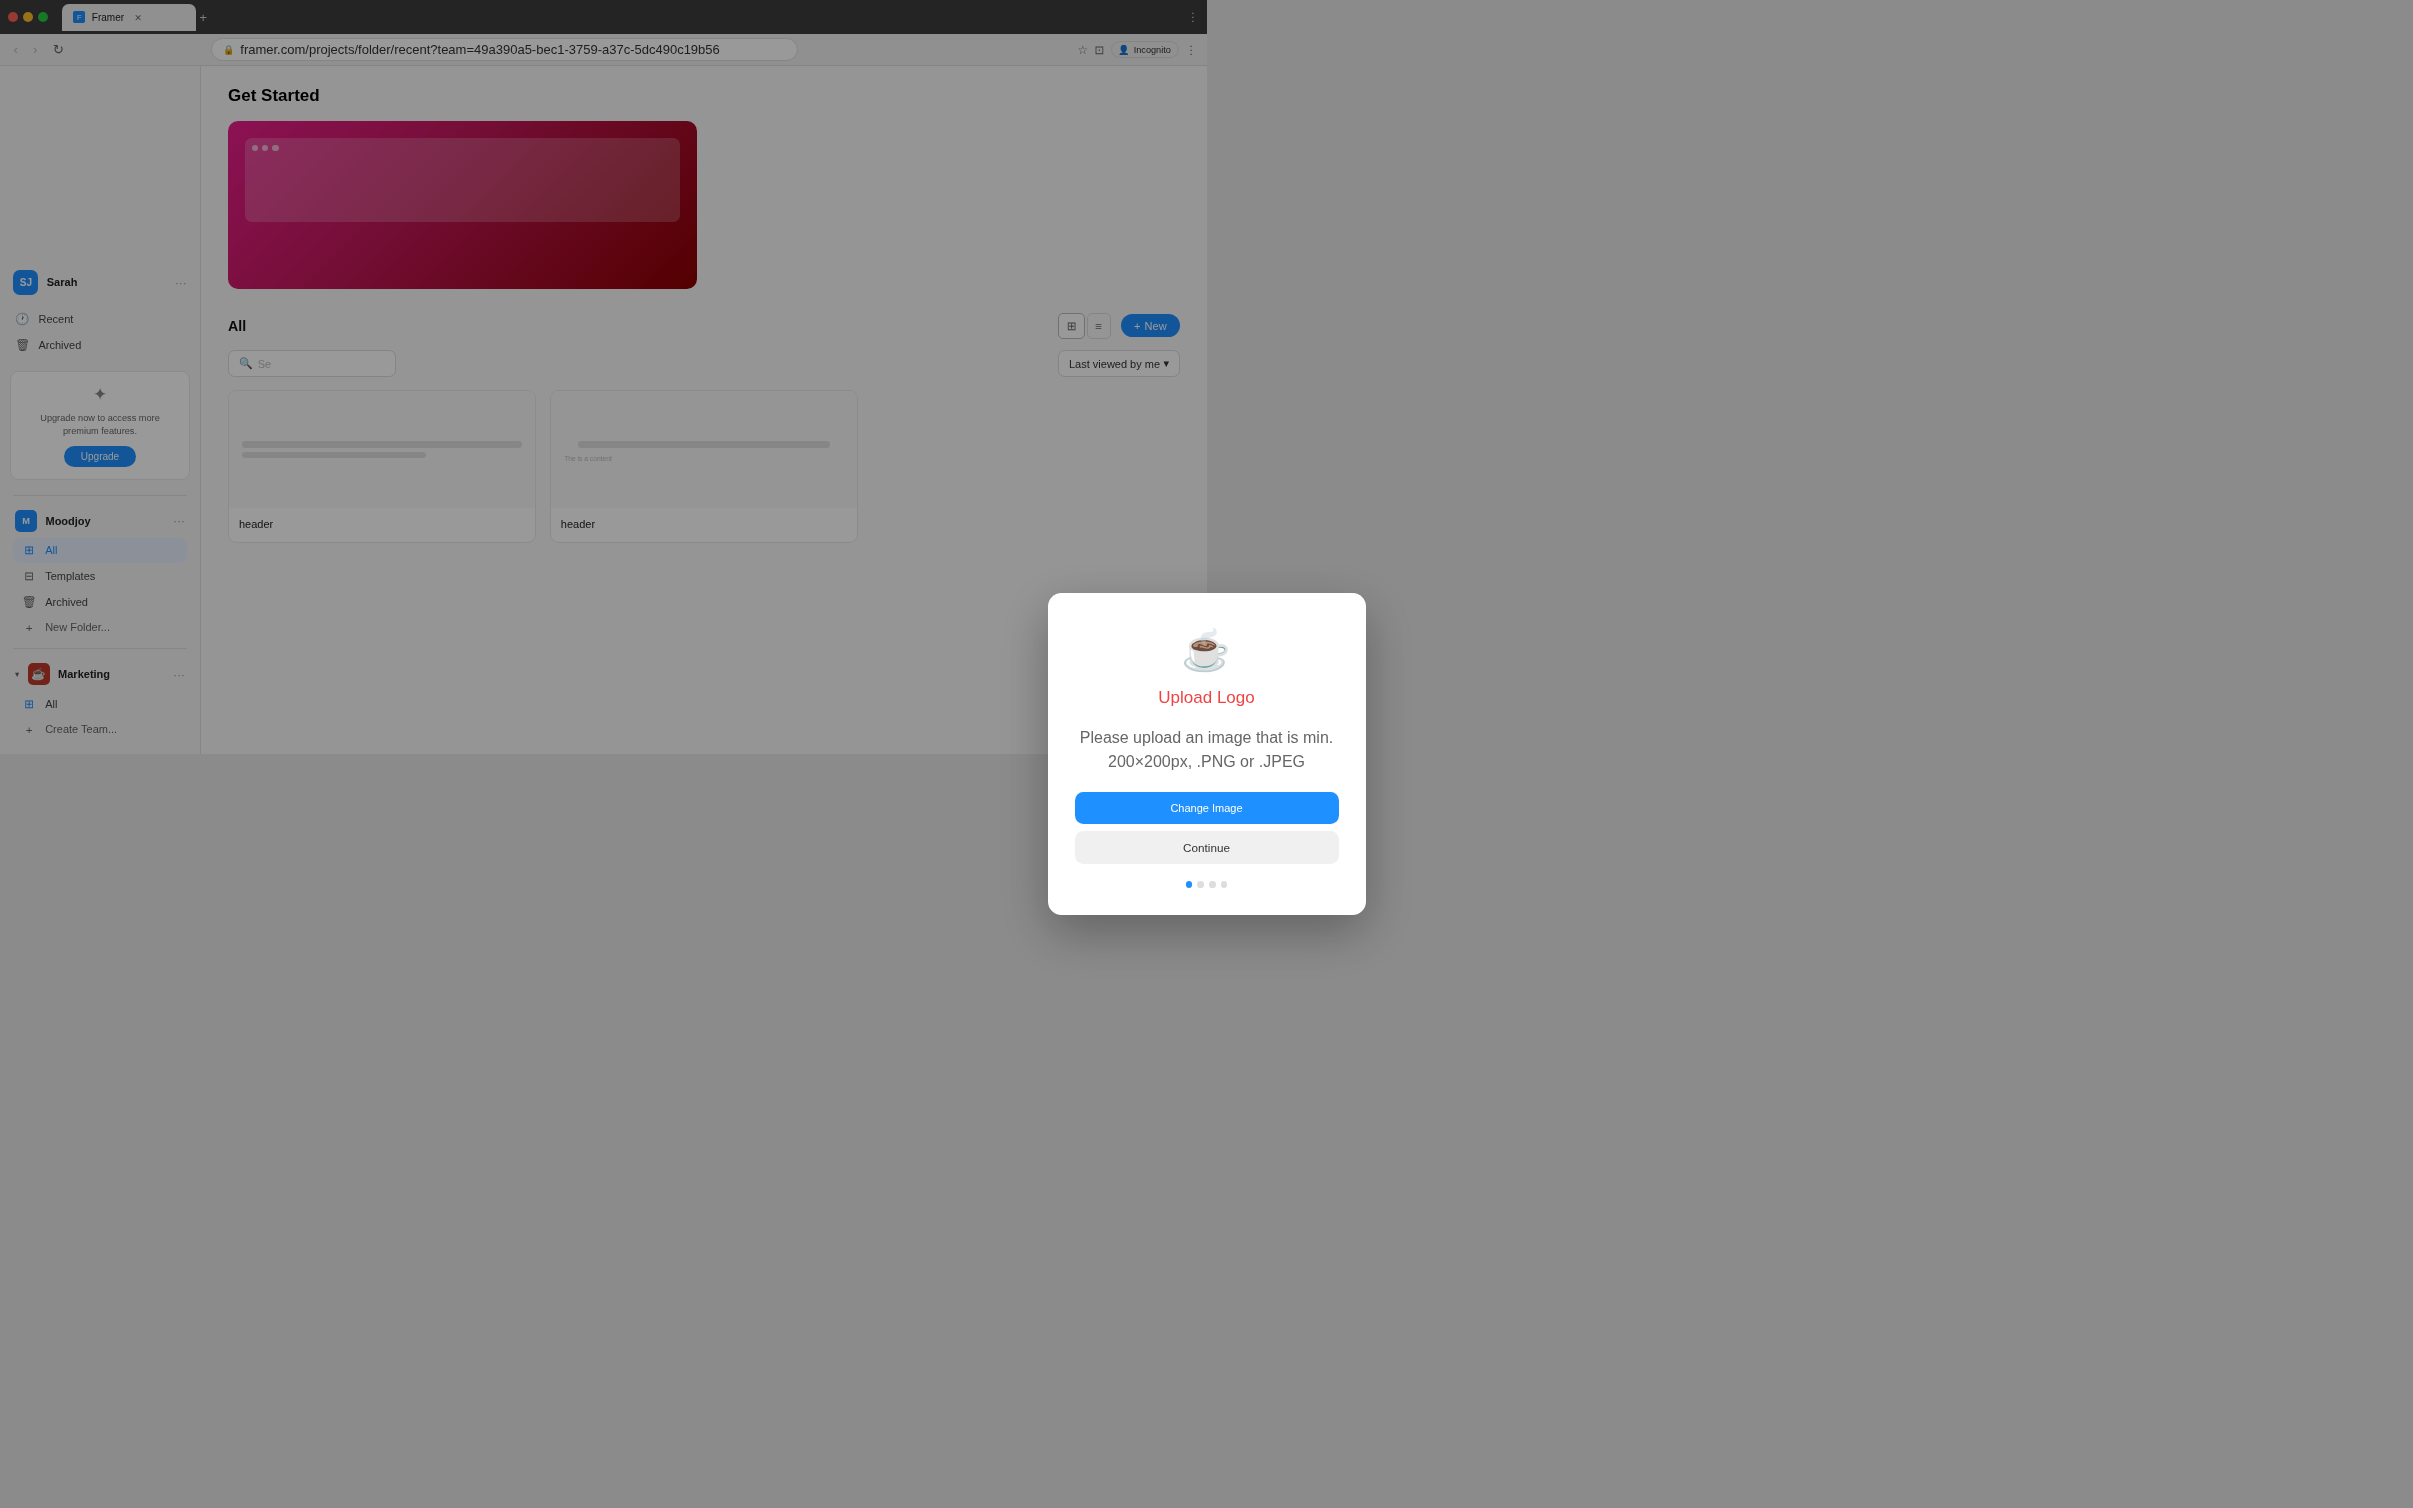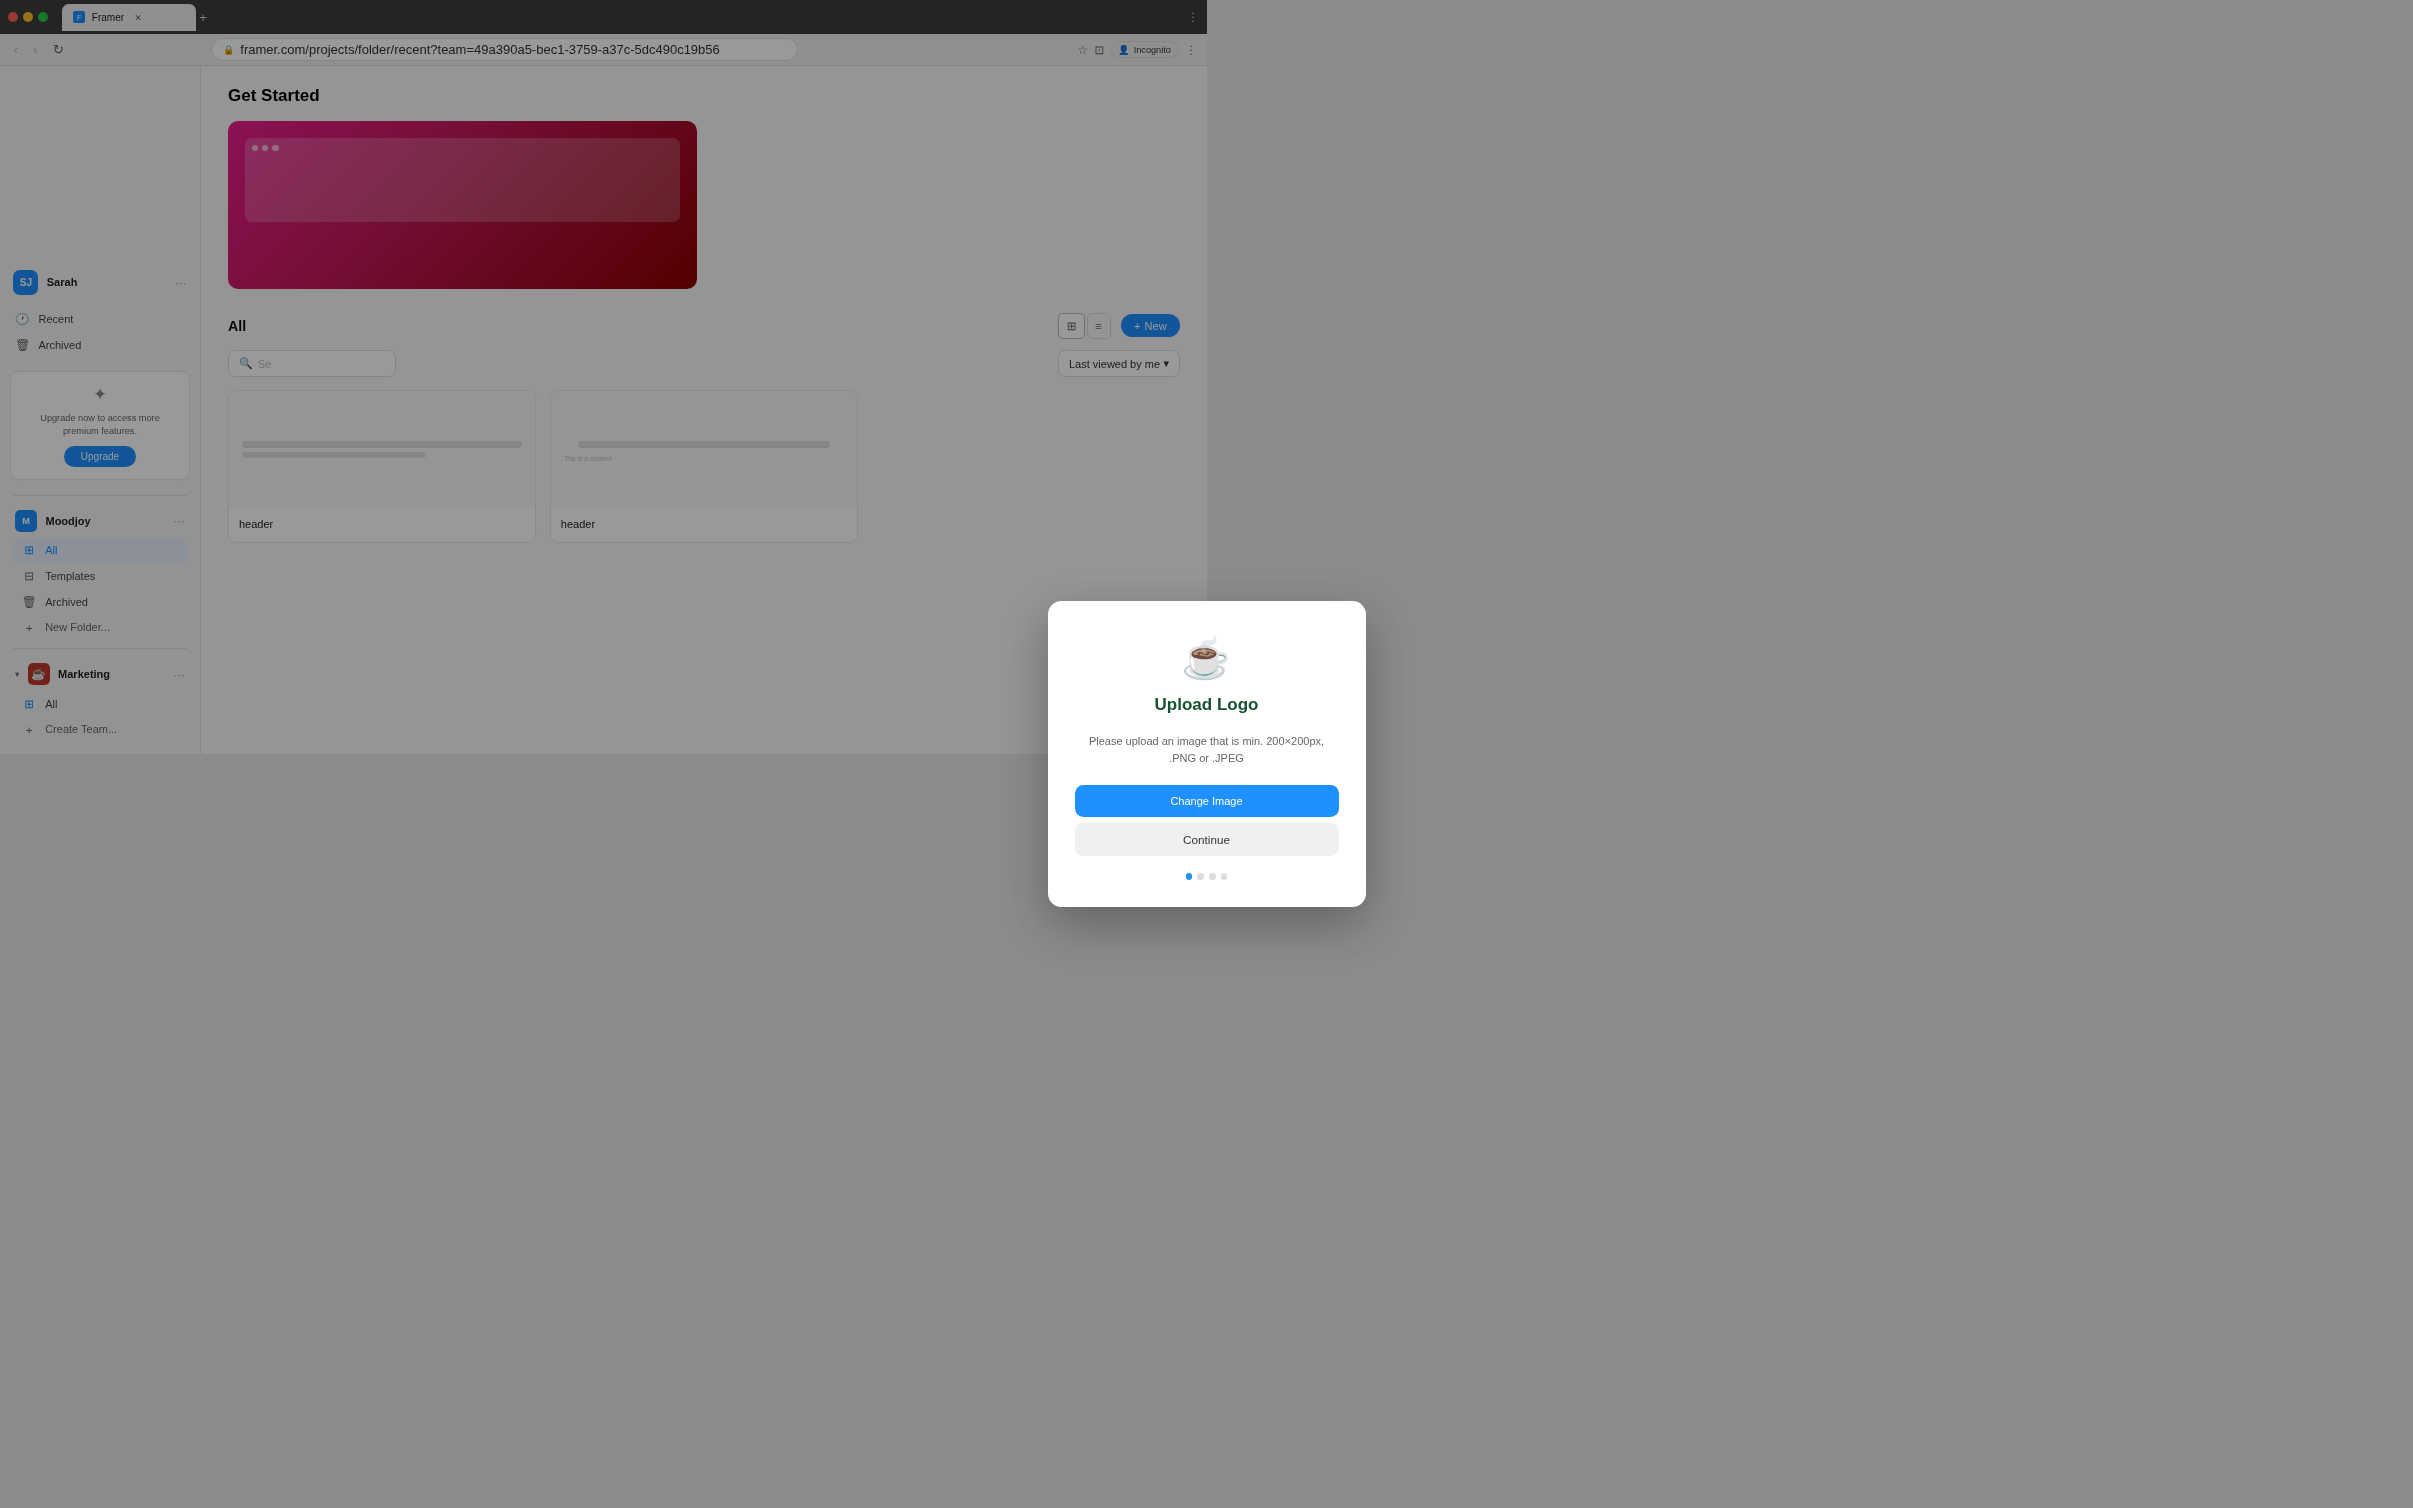--- a/index.html
+++ b/index.html
@@ -104,22 +104,22 @@
     .project-thumb { height: 117px; background: #f0f0f0; display: flex; align-items: center; justify-content: center; position: relative; }
     .project-thumb.light-gray { background: #f8f8f8; }
     .project-info { padding: 10px; }
     .project-name { font-size: 11px; font-weight: 500; color: #222; }
     .project-meta { font-size: 9.2px; color: #999; margin-top: 1.7px; }
 
     
     .overlay { position: fixed; top: 0; left: 0; right: 0; bottom: 0; background: rgba(0,0,0,0.4); z-index: 100; display: flex; align-items: center; justify-content: center; }
     .modal { background: white; border-radius: 13.4px; width: 318px; padding: 34px 27px 27px; text-align: center; position: relative; box-shadow: 0 17px 50px rgba(0,0,0,0.3); }
     .modal-icon { font-size: 40px; margin-bottom: 13.4px; }
-    .modal-title { font-size: 17px; font-weight: 700; color: #14532d; margin-bottom: 18px; }
-    .modal-desc { font-size: 11px; color: #666; line-height: 1.5; margin-bottom: 18.4px; }
+    .modal-title { font-size: 17px; font-weight: 400; color: #ef4444; margin-bottom: 18px; }
+    .modal-desc { font-size: 16px; color: #666; line-height: 1.5; margin-bottom: 18.4px; }
     .modal-btn-primary { width: 100%; background: #1e90ff; color: white; border: none; border-radius: 8.4px; padding: 10px; font-size: 11px; cursor: pointer; font-weight: 500; margin-bottom: 6.7px; }
     .modal-btn-secondary { width: 100%; background: #f0f0f0; color: #333; border: none; border-radius: 8.4px; padding: 10px; font-size: 11.7px; cursor: pointer; font-weight: 500; }
     .modal-dots { display: flex; gap: 5px; justify-content: center; margin-top: 17px; }
     .dot { width: 6.7px; height: 6.7px; border-radius: 50%; background: #1e90ff; }
     .dot.inactive { background: #ddd; }
 
     
     .thumb-bar { height: 6.7px; background: #e0e0e0; border-radius: 3.4px; margin: 3.4px 13.4px; }
     .thumb-bar.short { width: 60%; }
   </style>

